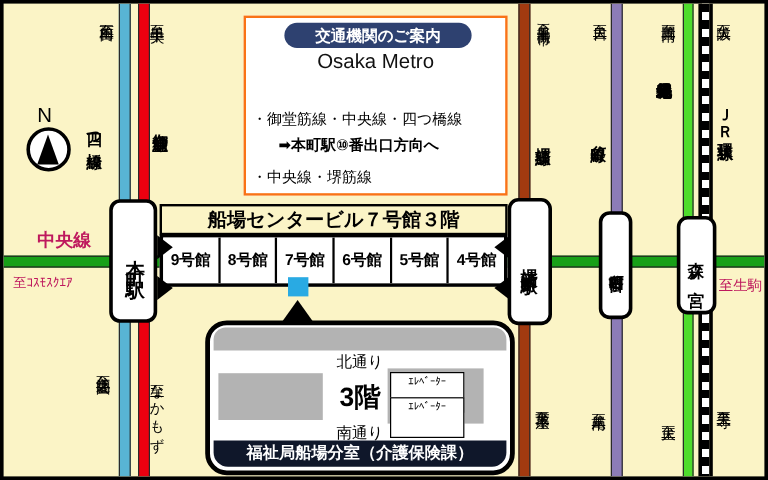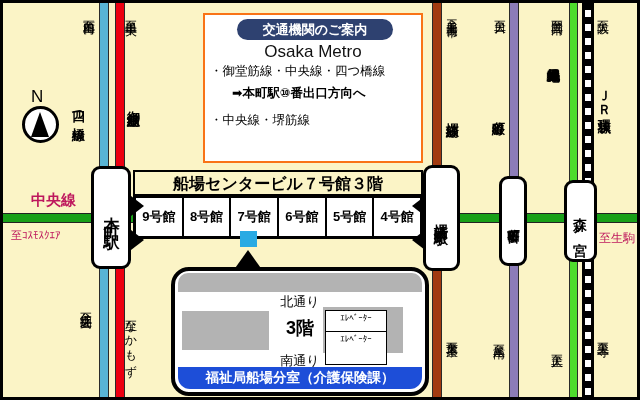--- a/index.html
+++ b/index.html
@@ -34,21 +34,21 @@
                border-left:9px solid transparent; border-right:9px solid transparent;
                border-bottom:25px solid #000; }
   
   .info-box { position:absolute; left:200px; top:10px; width:220px; height:150px;
               background:#fff; border:2px solid #f97316; z-index:10; }
   .info-pill { position:absolute; left:32px; top:4px; width:156px; height:21px;
                background:#2E4170; border-radius:11px; color:#fff; font-weight:bold;
                font-size:13px; text-align:center; line-height:21px; }
   .info-sub { position:absolute; left:0; top:27px; width:100%; text-align:center;
               font-size:17px; color:#111; }
-  .ib-line { position:absolute; left:5px; font-size:12.5px; color:#000; white-space:nowrap; }
+  .ib-line { position:absolute; left:5px; font-size:12.5px; color:#000; white-space:nowrap;margin-top:28px; }
   .ib-indent { left:27px; font-weight:bold; }
   
   .station { position:absolute; background:#fff; border:3px solid #000; border-radius:9px;
              z-index:10; display:flex; align-items:center; justify-content:center;
              writing-mode:vertical-rl; text-orientation:upright; font-weight:bold; color:#000; }
   .st-hommachi  { left:88px;  top:163px; width:40px; height:103px; font-size:16px; letter-spacing:9px; }
   .st-sakaisuji { left:420px; top:162px; width:37px; height:106px; font-size:14px; letter-spacing:2px; }
   .st-tanimachi4{ left:496px; top:173px; width:28px; height:90px;  font-size:12.5px; letter-spacing:1px; }
   .st-morinomiya{ left:561px; top:177px; width:33px; height:82px;  font-size:14px; letter-spacing:4px; }
   
@@ -71,29 +71,29 @@
                  border-left:15px solid transparent; border-right:15px solid transparent;
                  border-bottom:21px solid #000; }
   
   .detail-box { position:absolute; left:168px; top:264px; width:258px; height:129px;
                 background:#fff; border:4px solid #000; border-radius:18px; overflow:hidden; z-index:12; }
   .db-strip { position:absolute; left:3px; right:3px; top:2px; height:19px;
               background:#B3B3B3; border-radius:10px 10px 0 0; }
   .db-north { position:absolute; left:0; top:22px; width:100%; text-align:center; font-size:13px; color:#000; }
   .db-grayrect { position:absolute; left:7px; top:40px; width:87px; height:39px; background:#B3B3B3; }
   .db-floor { position:absolute; left:0; top:45px; width:100%; text-align:center;
-              font-size:18px; font-weight:bold; color:#000; }
+              font-size:22px; font-weight:bold; color:#000; }
   .db-elev-panel { position:absolute; left:148px; top:36px; width:80px; height:46px; background:#B3B3B3; }
   .db-elev { position:absolute; left:2px; width:62px; height:34px; background:#fff;
              border:1.5px solid #000; font-size:9px; text-align:center; line-height:15px; color:#000;
              white-space:nowrap; overflow:hidden; }
   .db-elev1 { top:3px; } .db-elev2 { top:24px; }
   .db-south { position:absolute; left:0; top:81px; width:100%; text-align:center; font-size:13px; color:#000; }
   .db-banner { position:absolute; left:3px; right:3px; bottom:3px; height:22px;
-               background:#1d4ed8; border-radius:0 0 12px 12px; color:#fff; font-weight:bold;
+               background:#0f172a; border-radius:0 0 12px 12px; color:#fff; font-weight:bold;
                font-size:13.5px; text-align:center; line-height:22px; white-space:nowrap; }
 </style>
 </head>
 <body>
 
 <div id="stage">
 
   <div class="vline line-yotsubashi"></div>
   <div class="vline line-midosuji"></div>
   <div class="vline line-sakaisuji"></div>

